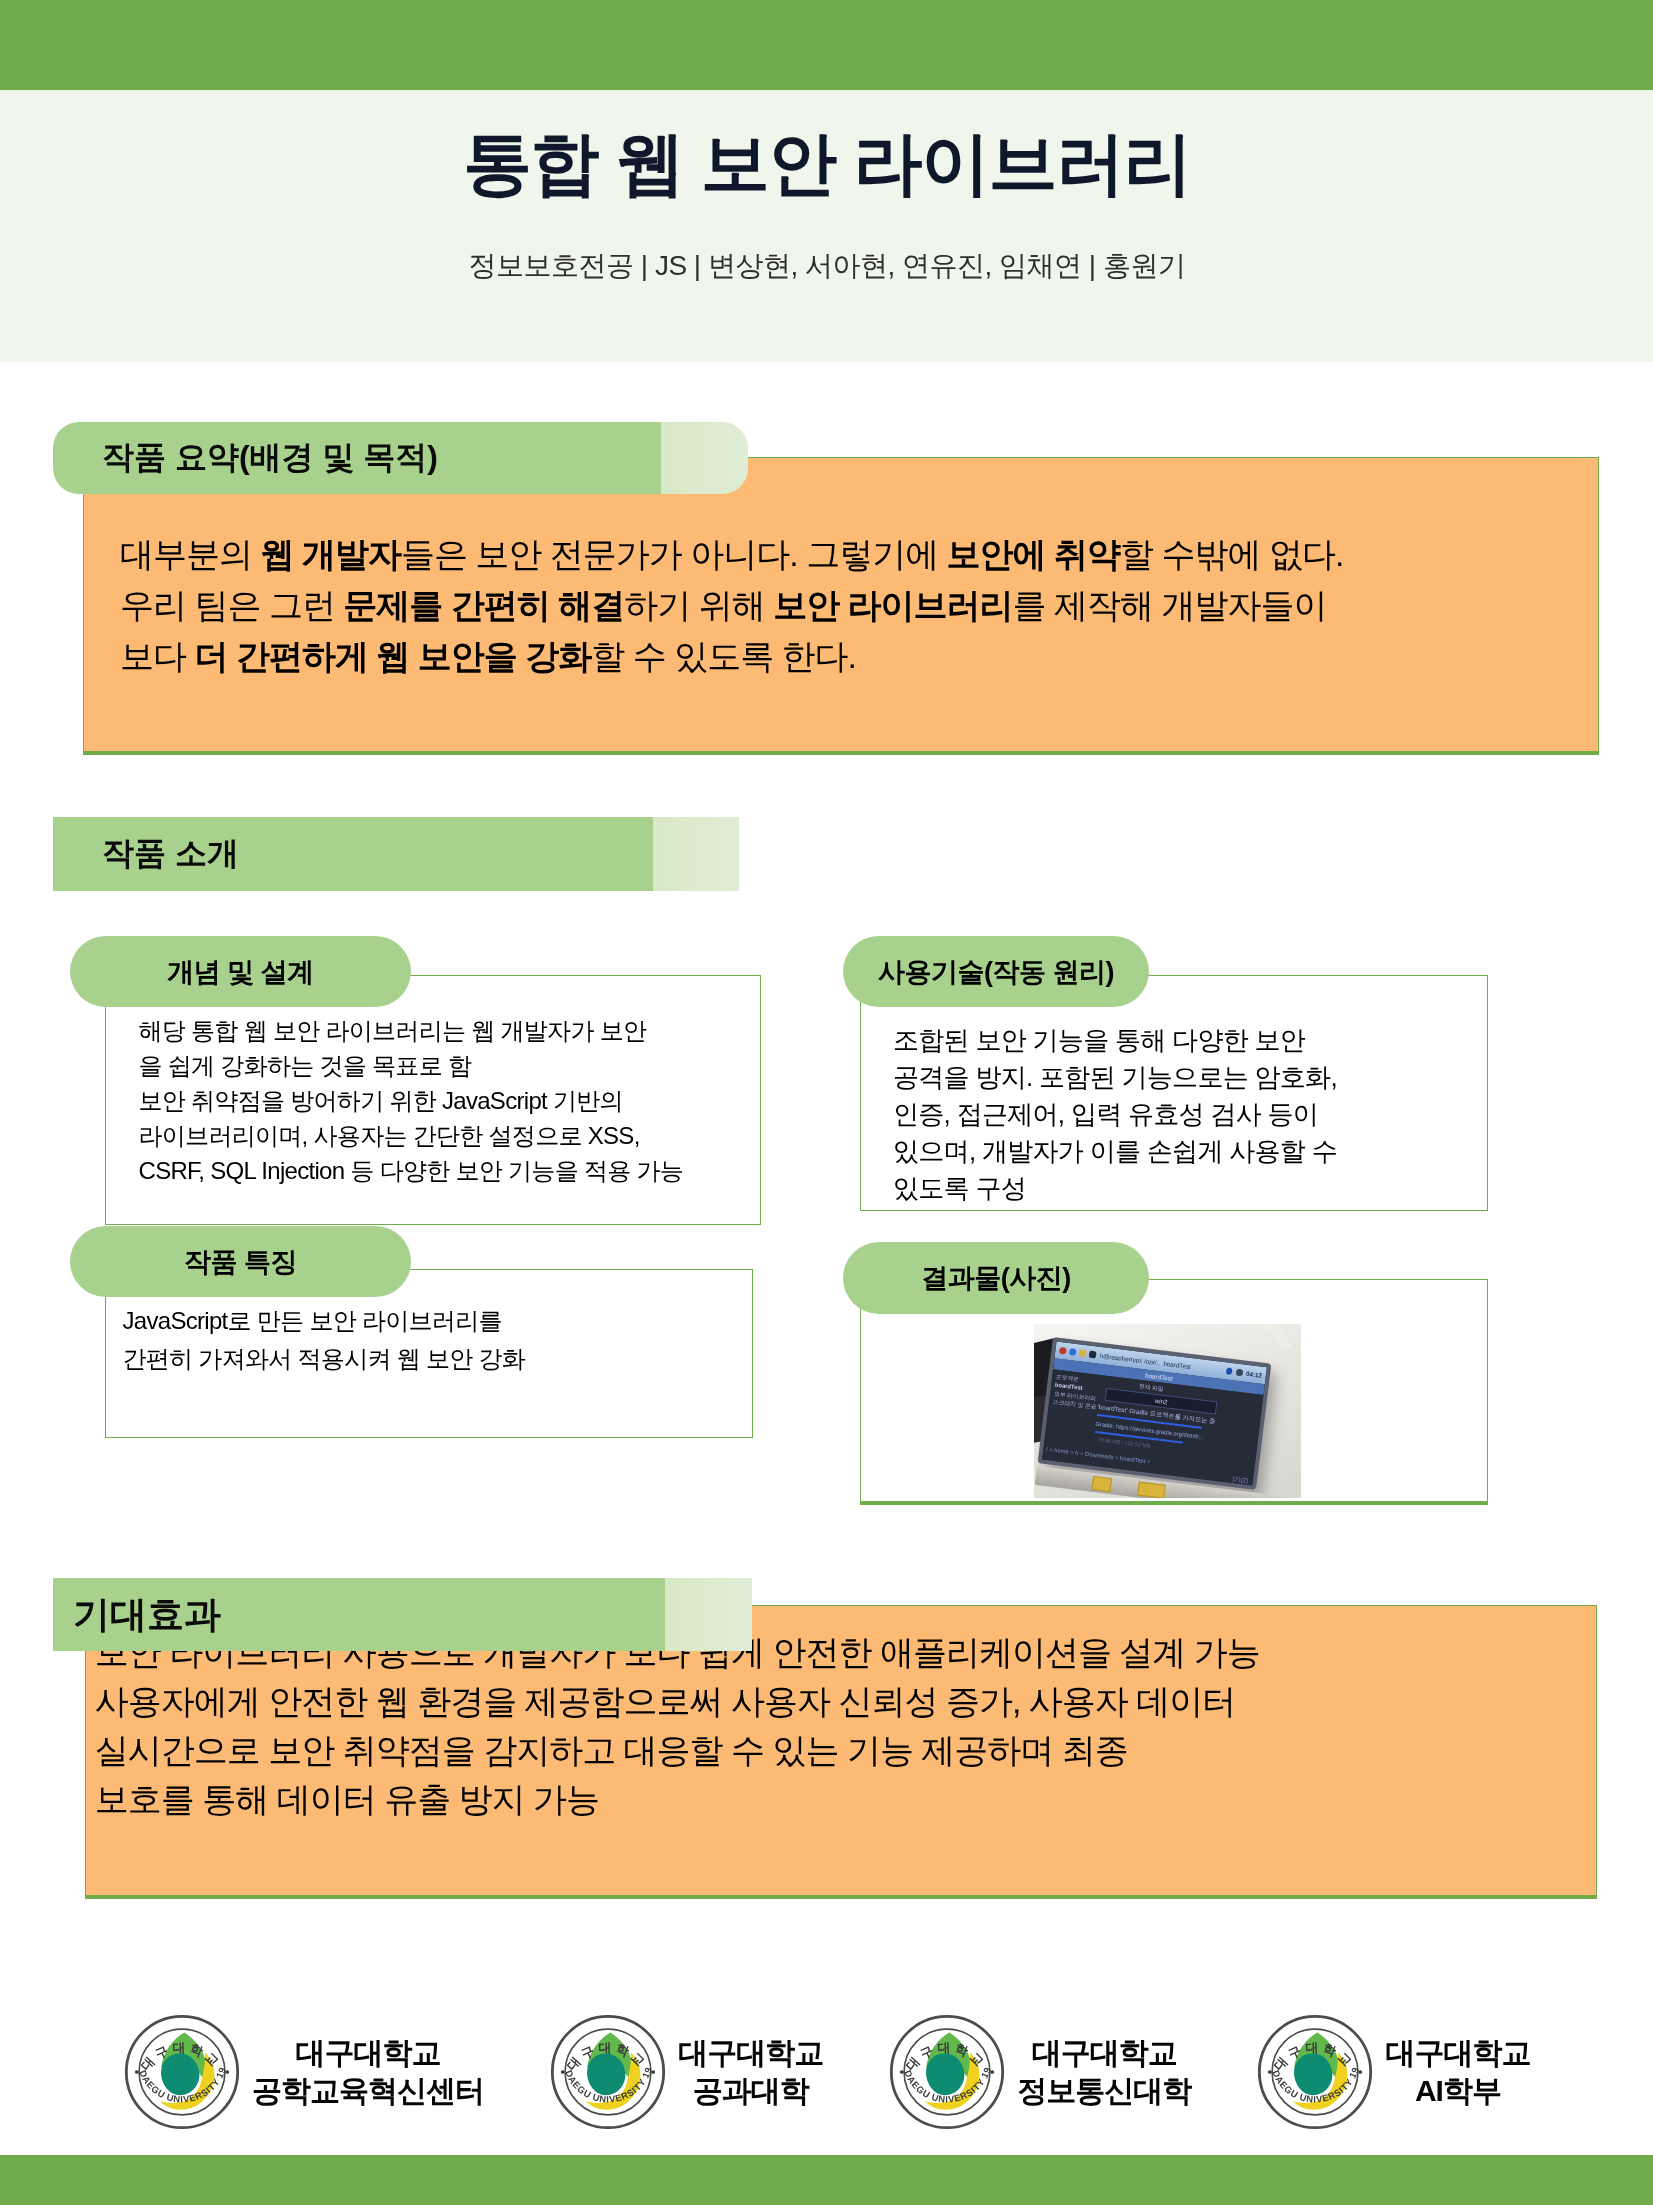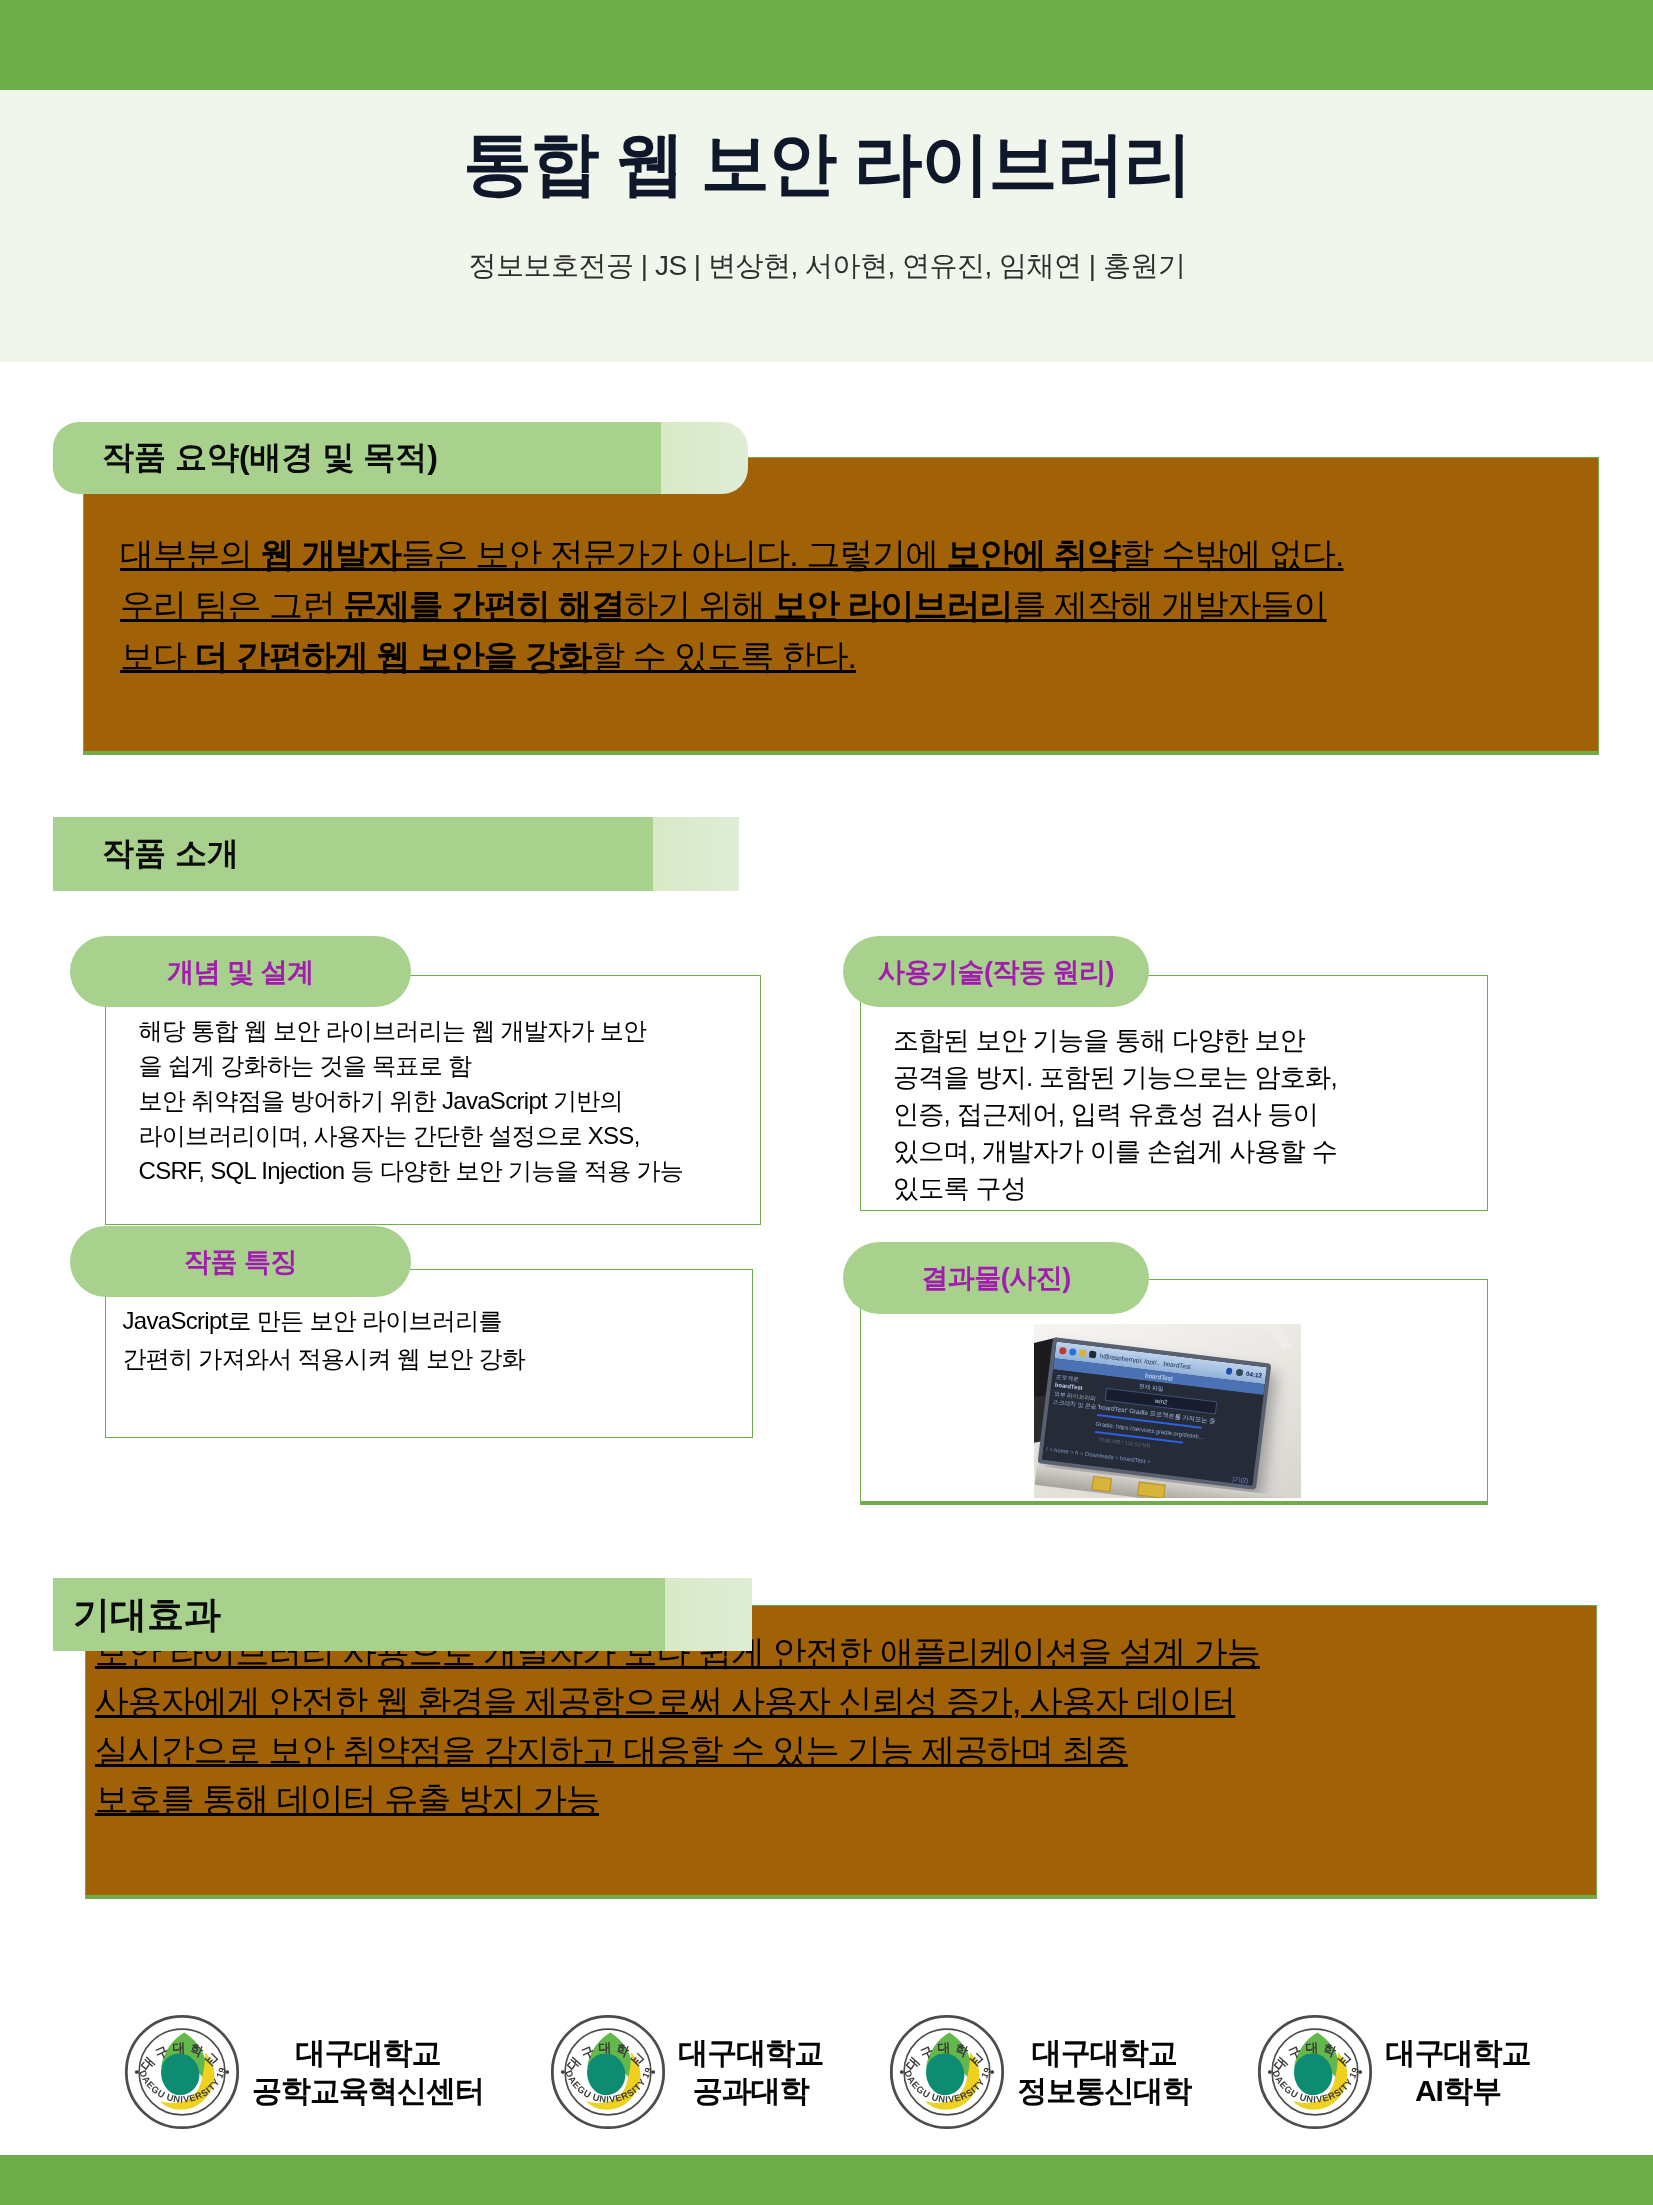--- a/index.html
+++ b/index.html
@@ -22,35 +22,35 @@
   .label-bar{
     position:absolute;display:flex;align-items:center;
     background:linear-gradient(90deg,#A9D18E 0%,#A9D18E 87.5%,#D8E9C6 87.5%,#DFEDD6 100%);
     font-weight:800;color:#0b0b0b;z-index:3;
   }
   .lb-summary{left:53px;top:422px;width:695px;height:72px;font-size:32px;padding-left:49px;box-sizing:border-box;border-radius:26px;}
   .lb-intro{left:53px;top:817px;width:686px;height:74px;font-size:32px;padding-left:49px;box-sizing:border-box;}
   .lb-expected{left:53px;top:1578px;width:699px;height:73px;font-size:37px;padding-left:20px;box-sizing:border-box;}
   
   .big-box{
-    position:absolute;background:#a16207;border:1.9px solid #6FAD4B;border-bottom-width:4.9px;
-    box-sizing:border-box;z-index:1;text-decoration:underline;
+    position:absolute;background:#fdba74;border:1.9px solid #6FAD4B;border-bottom-width:4.9px;
+    box-sizing:border-box;z-index:1;
   }
   .box-summary{left:83px;top:457px;width:1516px;height:298px;}
   .box-expected{left:85px;top:1605px;width:1512px;height:294px;}
   .rich-text{margin:71px 29px 0 36px;font-size:34px;line-height:51px;letter-spacing:-1px;}
   .rich-text .ln{white-space:nowrap;}
   .rich-text .b{font-weight:800;}
   .expected-text{margin:22.4px 19.4px 0 8.8px;font-size:34px;line-height:49px;letter-spacing:-1px;}
   .expected-text .ln{white-space:nowrap;}
   
   .pill{
     position:absolute;background:#A9D18E;border-radius:43px;z-index:3;
     display:flex;align-items:center;justify-content:center;
-    font-size:27px;font-weight:800;color:#a21caf;letter-spacing:-0.5px;
+    font-size:27px;font-weight:800;color:#000000;letter-spacing:-0.5px;
   }
   .pill-concept{left:70px;top:936px;width:341px;height:71px;}
   .pill-tech{left:843px;top:936px;width:306px;height:71px;}
   .pill-feature{left:70px;top:1226px;width:341px;height:71px;}
   .pill-result{left:843px;top:1242px;width:306px;height:72px;}
   .card{
     position:absolute;background:#ffffff;border:1.9px solid #6FAD4B;box-sizing:border-box;z-index:2;
   }
   .card-concept{left:105px;top:975px;width:656px;height:250px;padding-left:16px;}
   .card-tech{left:860px;top:975px;width:628px;height:236px;}

